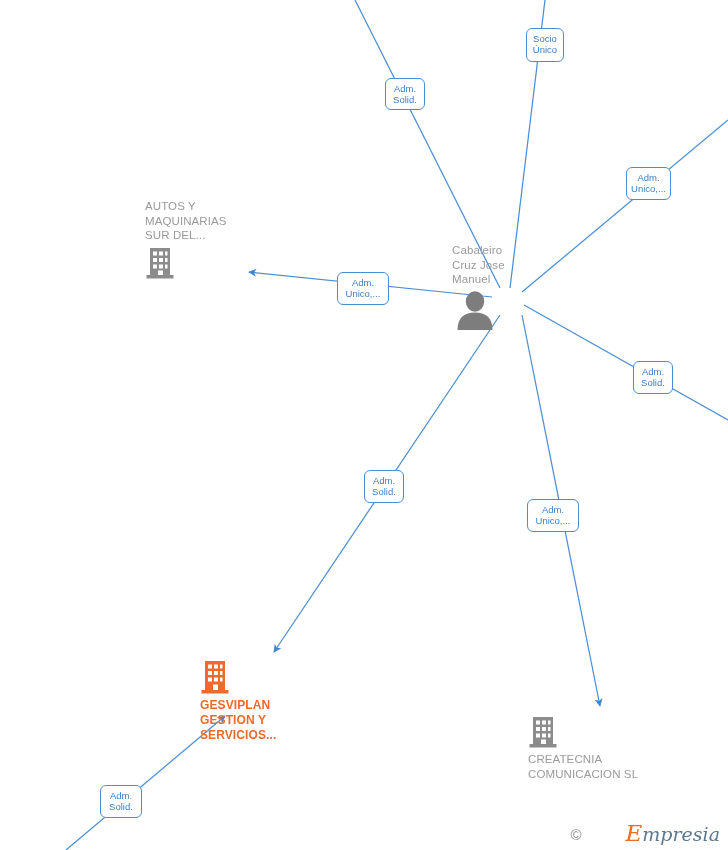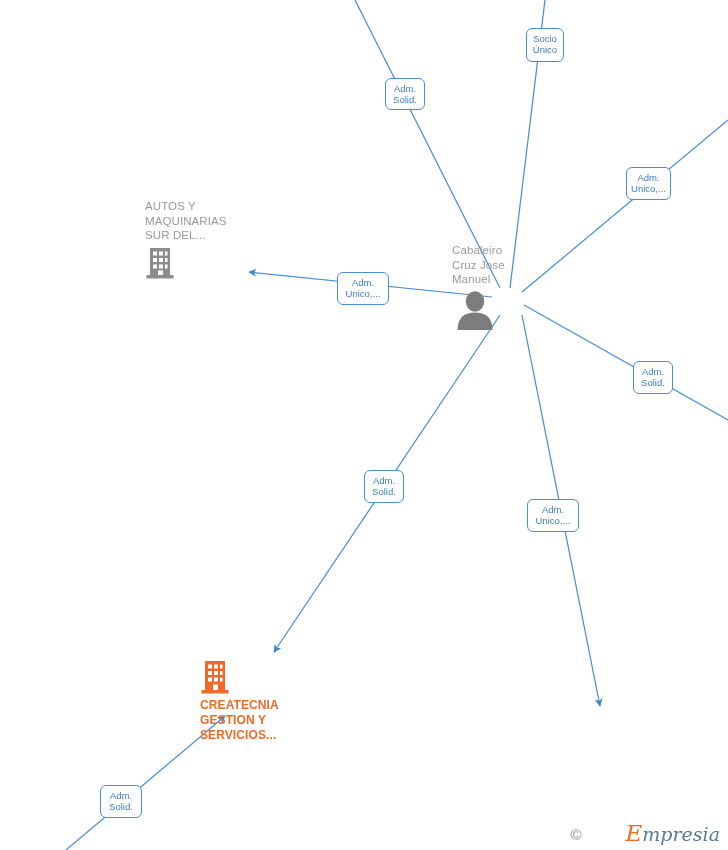--- a/index.html
+++ b/index.html
@@ -167,25 +167,47 @@
           <rect x="8" y="11" width="4" height="4"></rect>
           <rect x="14" y="11" width="4" height="4"></rect>
           <rect x="20" y="11" width="2.5" height="4"></rect>
           <rect x="8" y="17.5" width="4" height="4"></rect>
           <rect x="14" y="17.5" width="4" height="4"></rect>
           <rect x="20" y="17.5" width="2.5" height="4"></rect>
           <rect x="13" y="24.5" width="5" height="5.5"></rect>
         </g>
       </svg>
     </div>
-    <div class="node-label highlight" style="margin-top:4px;">CREATECNIA
+    <div class="node-label highlight" style="margin-top:4px;">GESVIPLAN
 GESTION Y
 SERVICIOS...</div>
   </div>
 
+  <div class="node" style="left:528px; top:716px; width:144px;">
+    <div class="node-glyph">
+      <svg width="30" height="32" viewBox="0 0 30 32" xmlns="http://www.w3.org/2000/svg">
+        <rect x="5" y="1" width="20" height="27" fill="#8c8c8c"></rect>
+        <rect x="1.5" y="28" width="27" height="3.5" fill="#8c8c8c"></rect>
+        <g fill="#ffffff">
+          <rect x="8" y="4.5" width="4" height="4"></rect>
+          <rect x="14" y="4.5" width="4" height="4"></rect>
+          <rect x="20" y="4.5" width="2.5" height="4"></rect>
+          <rect x="8" y="11" width="4" height="4"></rect>
+          <rect x="14" y="11" width="4" height="4"></rect>
+          <rect x="20" y="11" width="2.5" height="4"></rect>
+          <rect x="8" y="17.5" width="4" height="4"></rect>
+          <rect x="14" y="17.5" width="4" height="4"></rect>
+          <rect x="20" y="17.5" width="2.5" height="4"></rect>
+          <rect x="13" y="23.5" width="5" height="4.5"></rect>
+        </g>
+      </svg>
+    </div>
+    <div class="node-label" style="margin-top:4px;">CREATECNIA
+COMUNICACION SL</div>
+  </div>
 
   <div class="edge-label" style="left:385px; top:78px; width:40px; height:32px;">Adm.
 Solid.</div>
 
   <div class="edge-label" style="left:526px; top:28px; width:38px; height:34px;">Socio
 Único</div>
 
   <div class="edge-label" style="left:626px; top:167px; width:45px; height:33px;">Adm.
 Unico,...</div>
 

